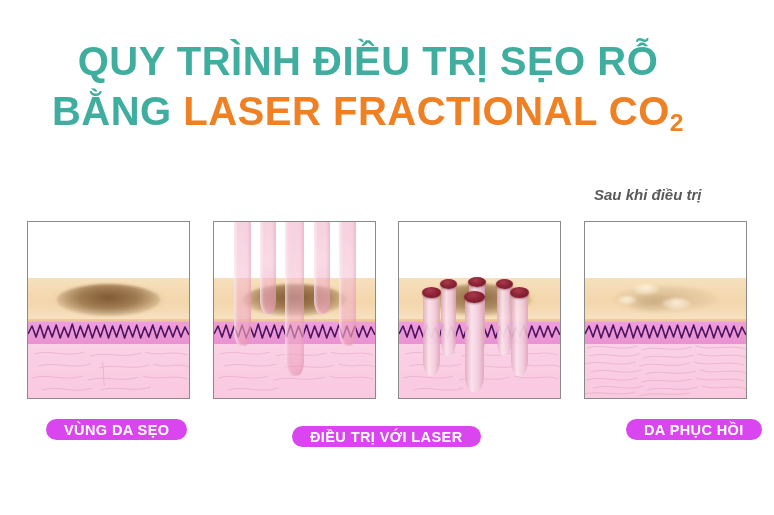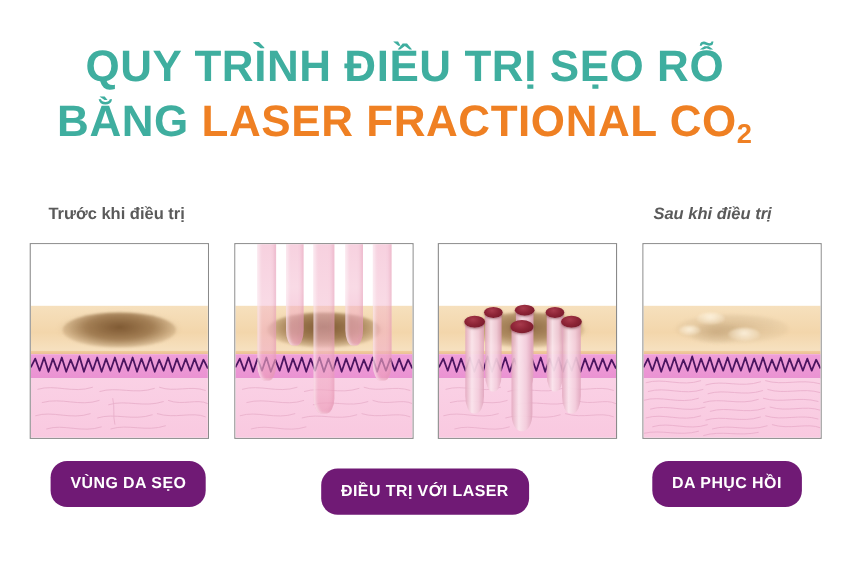--- a/index.html
+++ b/index.html
@@ -93,40 +93,39 @@
     background:linear-gradient(90deg,rgba(226,168,190,.85) 0%,rgba(250,228,236,.95) 35%,rgba(243,205,220,.92) 70%,rgba(222,162,186,.85) 100%);
   }
   .mtz{
     position:absolute;border-radius:50%;
     background:radial-gradient(ellipse at 42% 32%,#a83a4c 0%,#8d2436 45%,#6d1626 100%);
     box-shadow:0 1px 2px rgba(90,20,34,.45);
   }
 
   
   .badge{
-    position:absolute;height:42px;border-radius:15px;background:#701a75;
+    position:absolute;height:21px;border-radius:15px;background:#d946ef;
     color:#ffffff;font-size:14.5px;font-weight:bold;letter-spacing:.4px;
     display:flex;align-items:center;justify-content:center;white-space:nowrap;
     padding:0 18px;box-sizing:border-box;
   }
   #badge-1{left:46px;top:419px;}
   #badge-2{left:292px;top:426px;}
-  #badge-3{left:593px;top:419px;text-align:right;}
+  #badge-3{left:626px;top:419px;text-align:right;}
 </style>
 </head>
 <body>
 
 <div class="stage">
 
   <div class="title">
     <span class="l1">QUY TRÌNH ĐIỀU TRỊ SẸO RỖ</span>
     <span class="l2"><span class="teal">BẰNG </span><span class="orange">LASER FRACTIONAL CO</span><sub class="orange">2</sub></span>
   </div>
 
-  <div class="caption" id="cap-before">Trước khi điều trị</div>
   <div class="caption" id="cap-after">Sau khi điều trị</div>
 
   <div class="panel" id="panel-1">
     <div class="layer-air"></div>
     <div class="layer-epi"></div>
     <div class="scar-soft"></div>
     <div class="scar-dark"></div>
     <div class="layer-band"></div>
     <div class="layer-derm"></div>
     <svg class="wave" viewBox="0 0 160 30" preserveAspectRatio="none">

